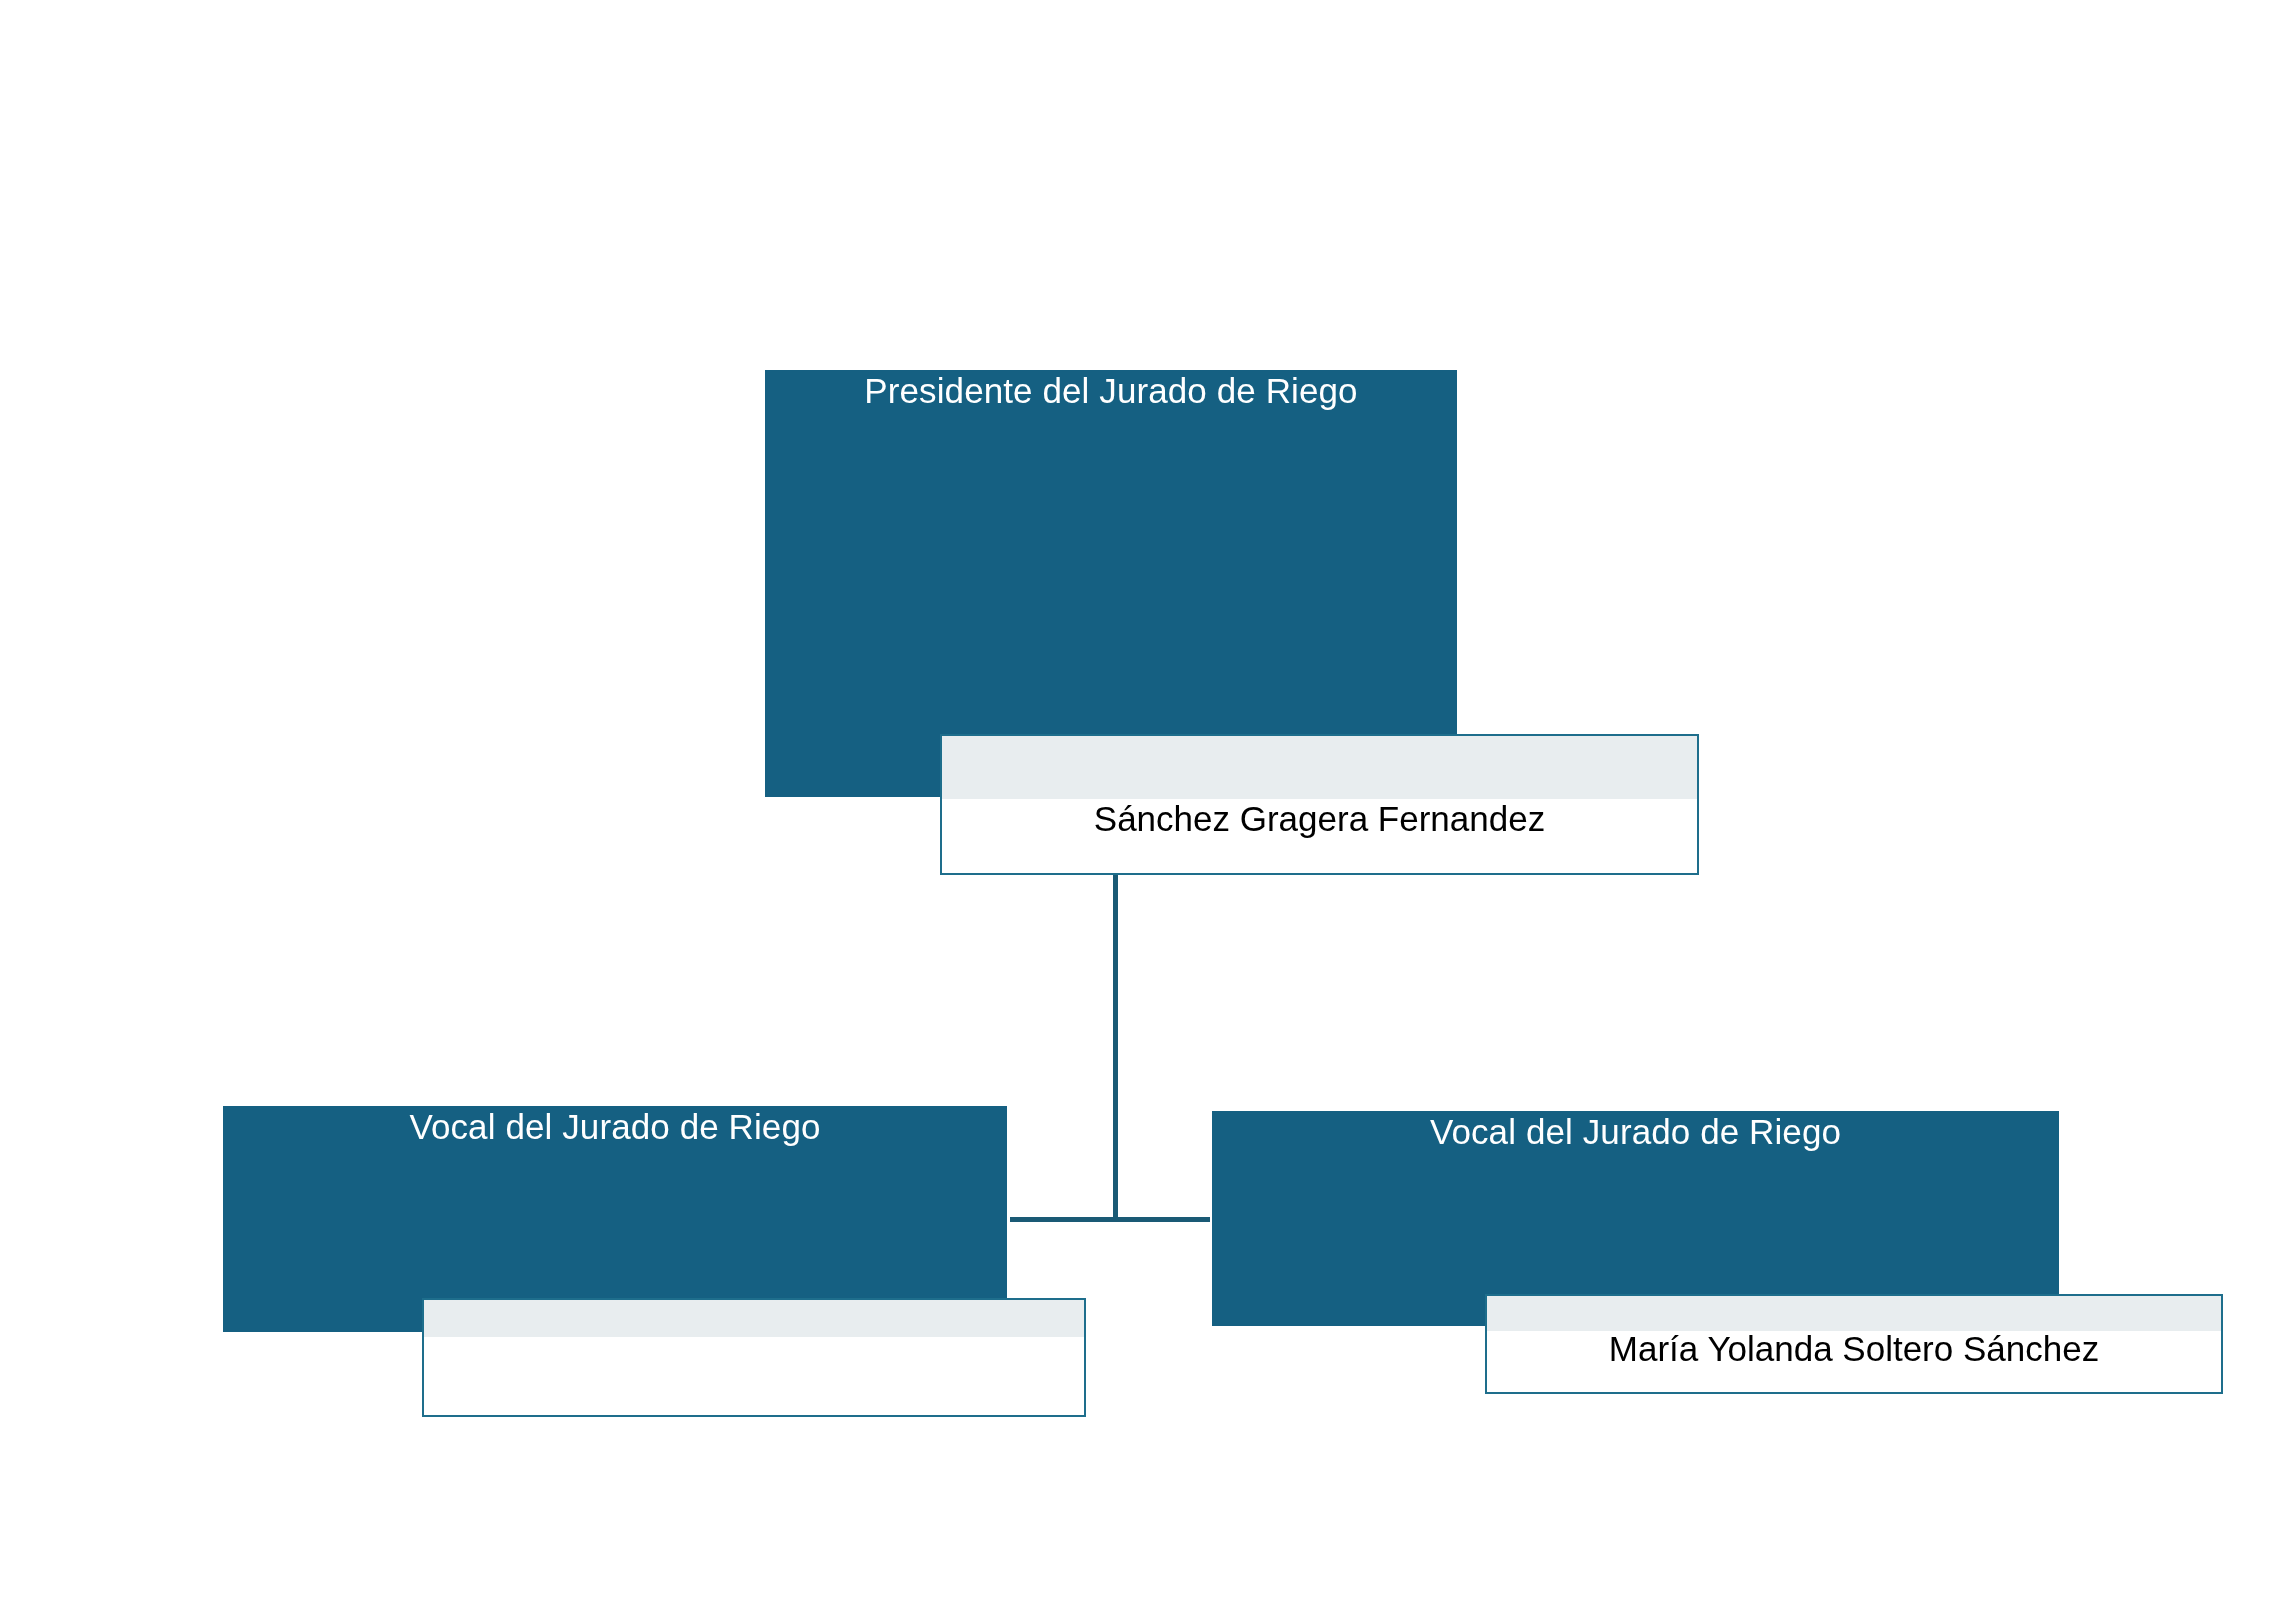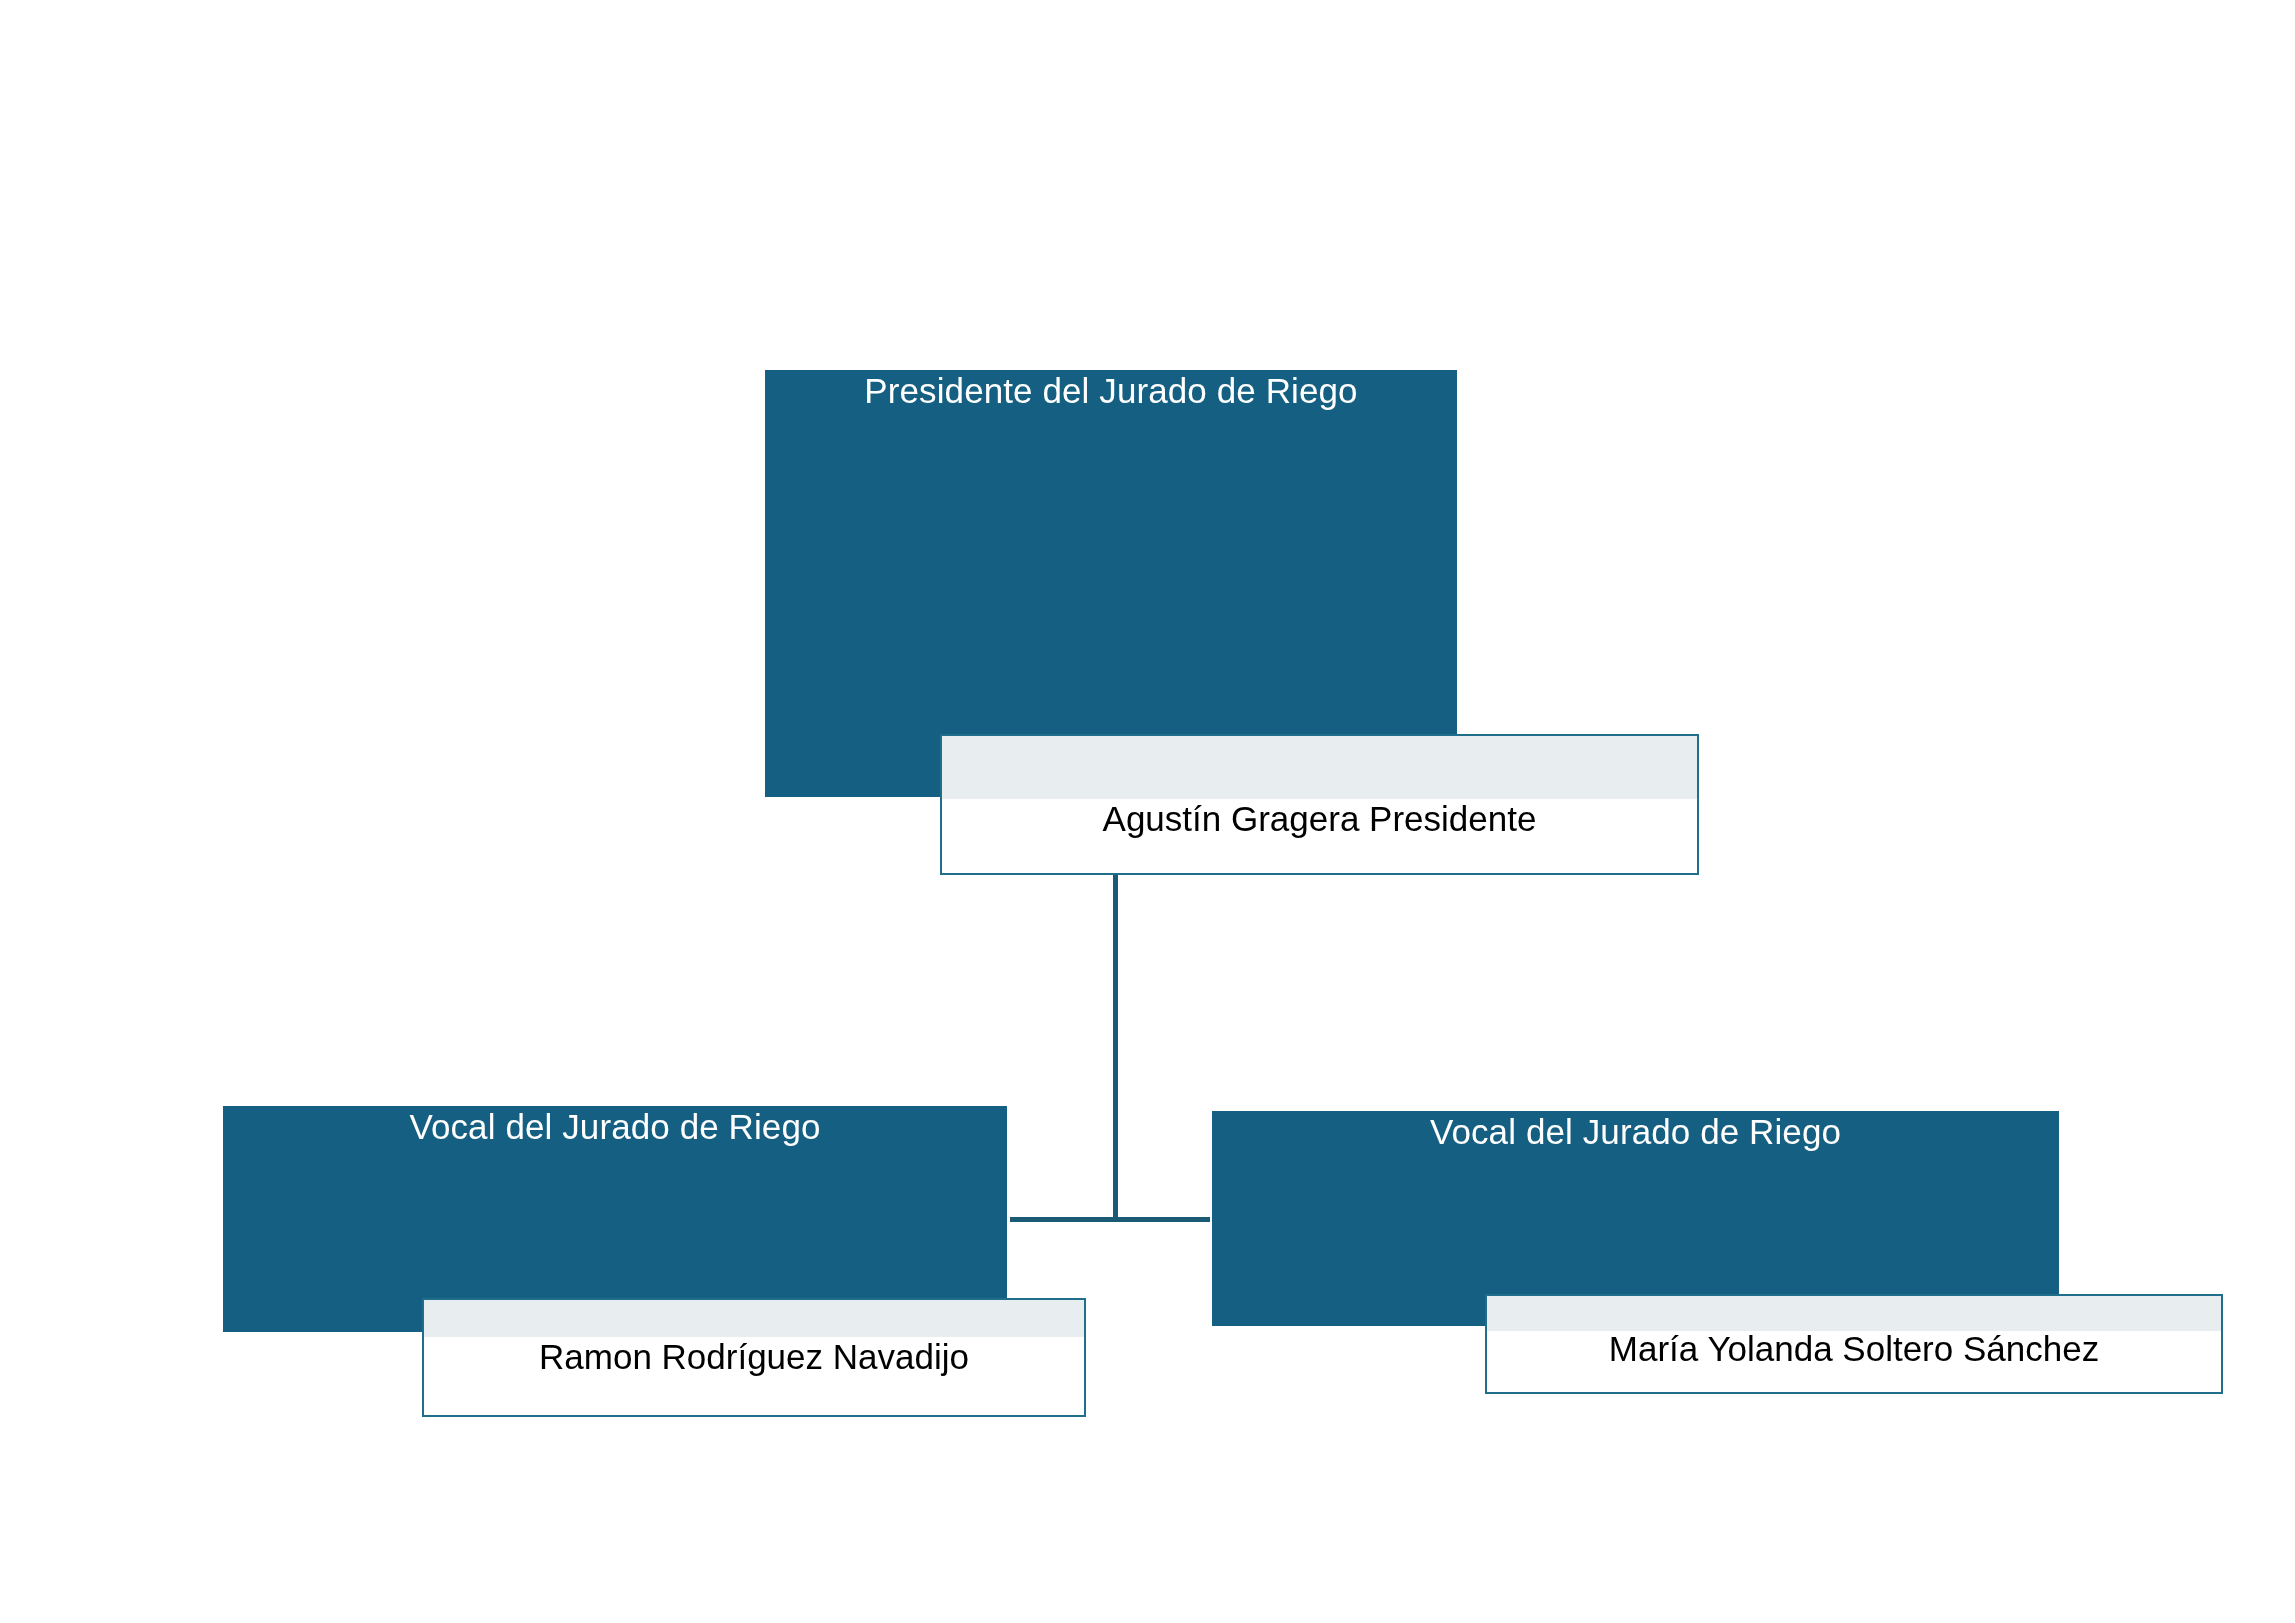--- a/index.html
+++ b/index.html
@@ -145,30 +145,29 @@
   <div class="connector connector-v" id="connector-trunk"></div>
 
   <div class="connector connector-h" id="connector-crossbar"></div>
 
   <div class="role-box" id="president-role-box">
     <span class="role-label">Presidente del Jurado de Riego</span>
   </div>
 
   <div class="person-box" id="president-person-box">
     <div class="person-band"></div>
-    <span class="person-label">Agustín Gragera Presidente</span>
+    <span class="person-label">Sánchez Gragera Fernandez</span>
   </div>
 
   <div class="role-box" id="vocal-left-role-box">
     <span class="role-label">Vocal del Jurado de Riego</span>
   </div>
 
   <div class="person-box" id="vocal-left-person-box">
     <div class="person-band"></div>
-    <span class="person-label">Ramon Rodríguez Navadijo</span>
   </div>
 
   <div class="role-box" id="vocal-right-role-box">
     <span class="role-label">Vocal del Jurado de Riego</span>
   </div>
 
   <div class="person-box" id="vocal-right-person-box">
     <div class="person-band"></div>
     <span class="person-label">María Yolanda Soltero Sánchez</span>
   </div>

